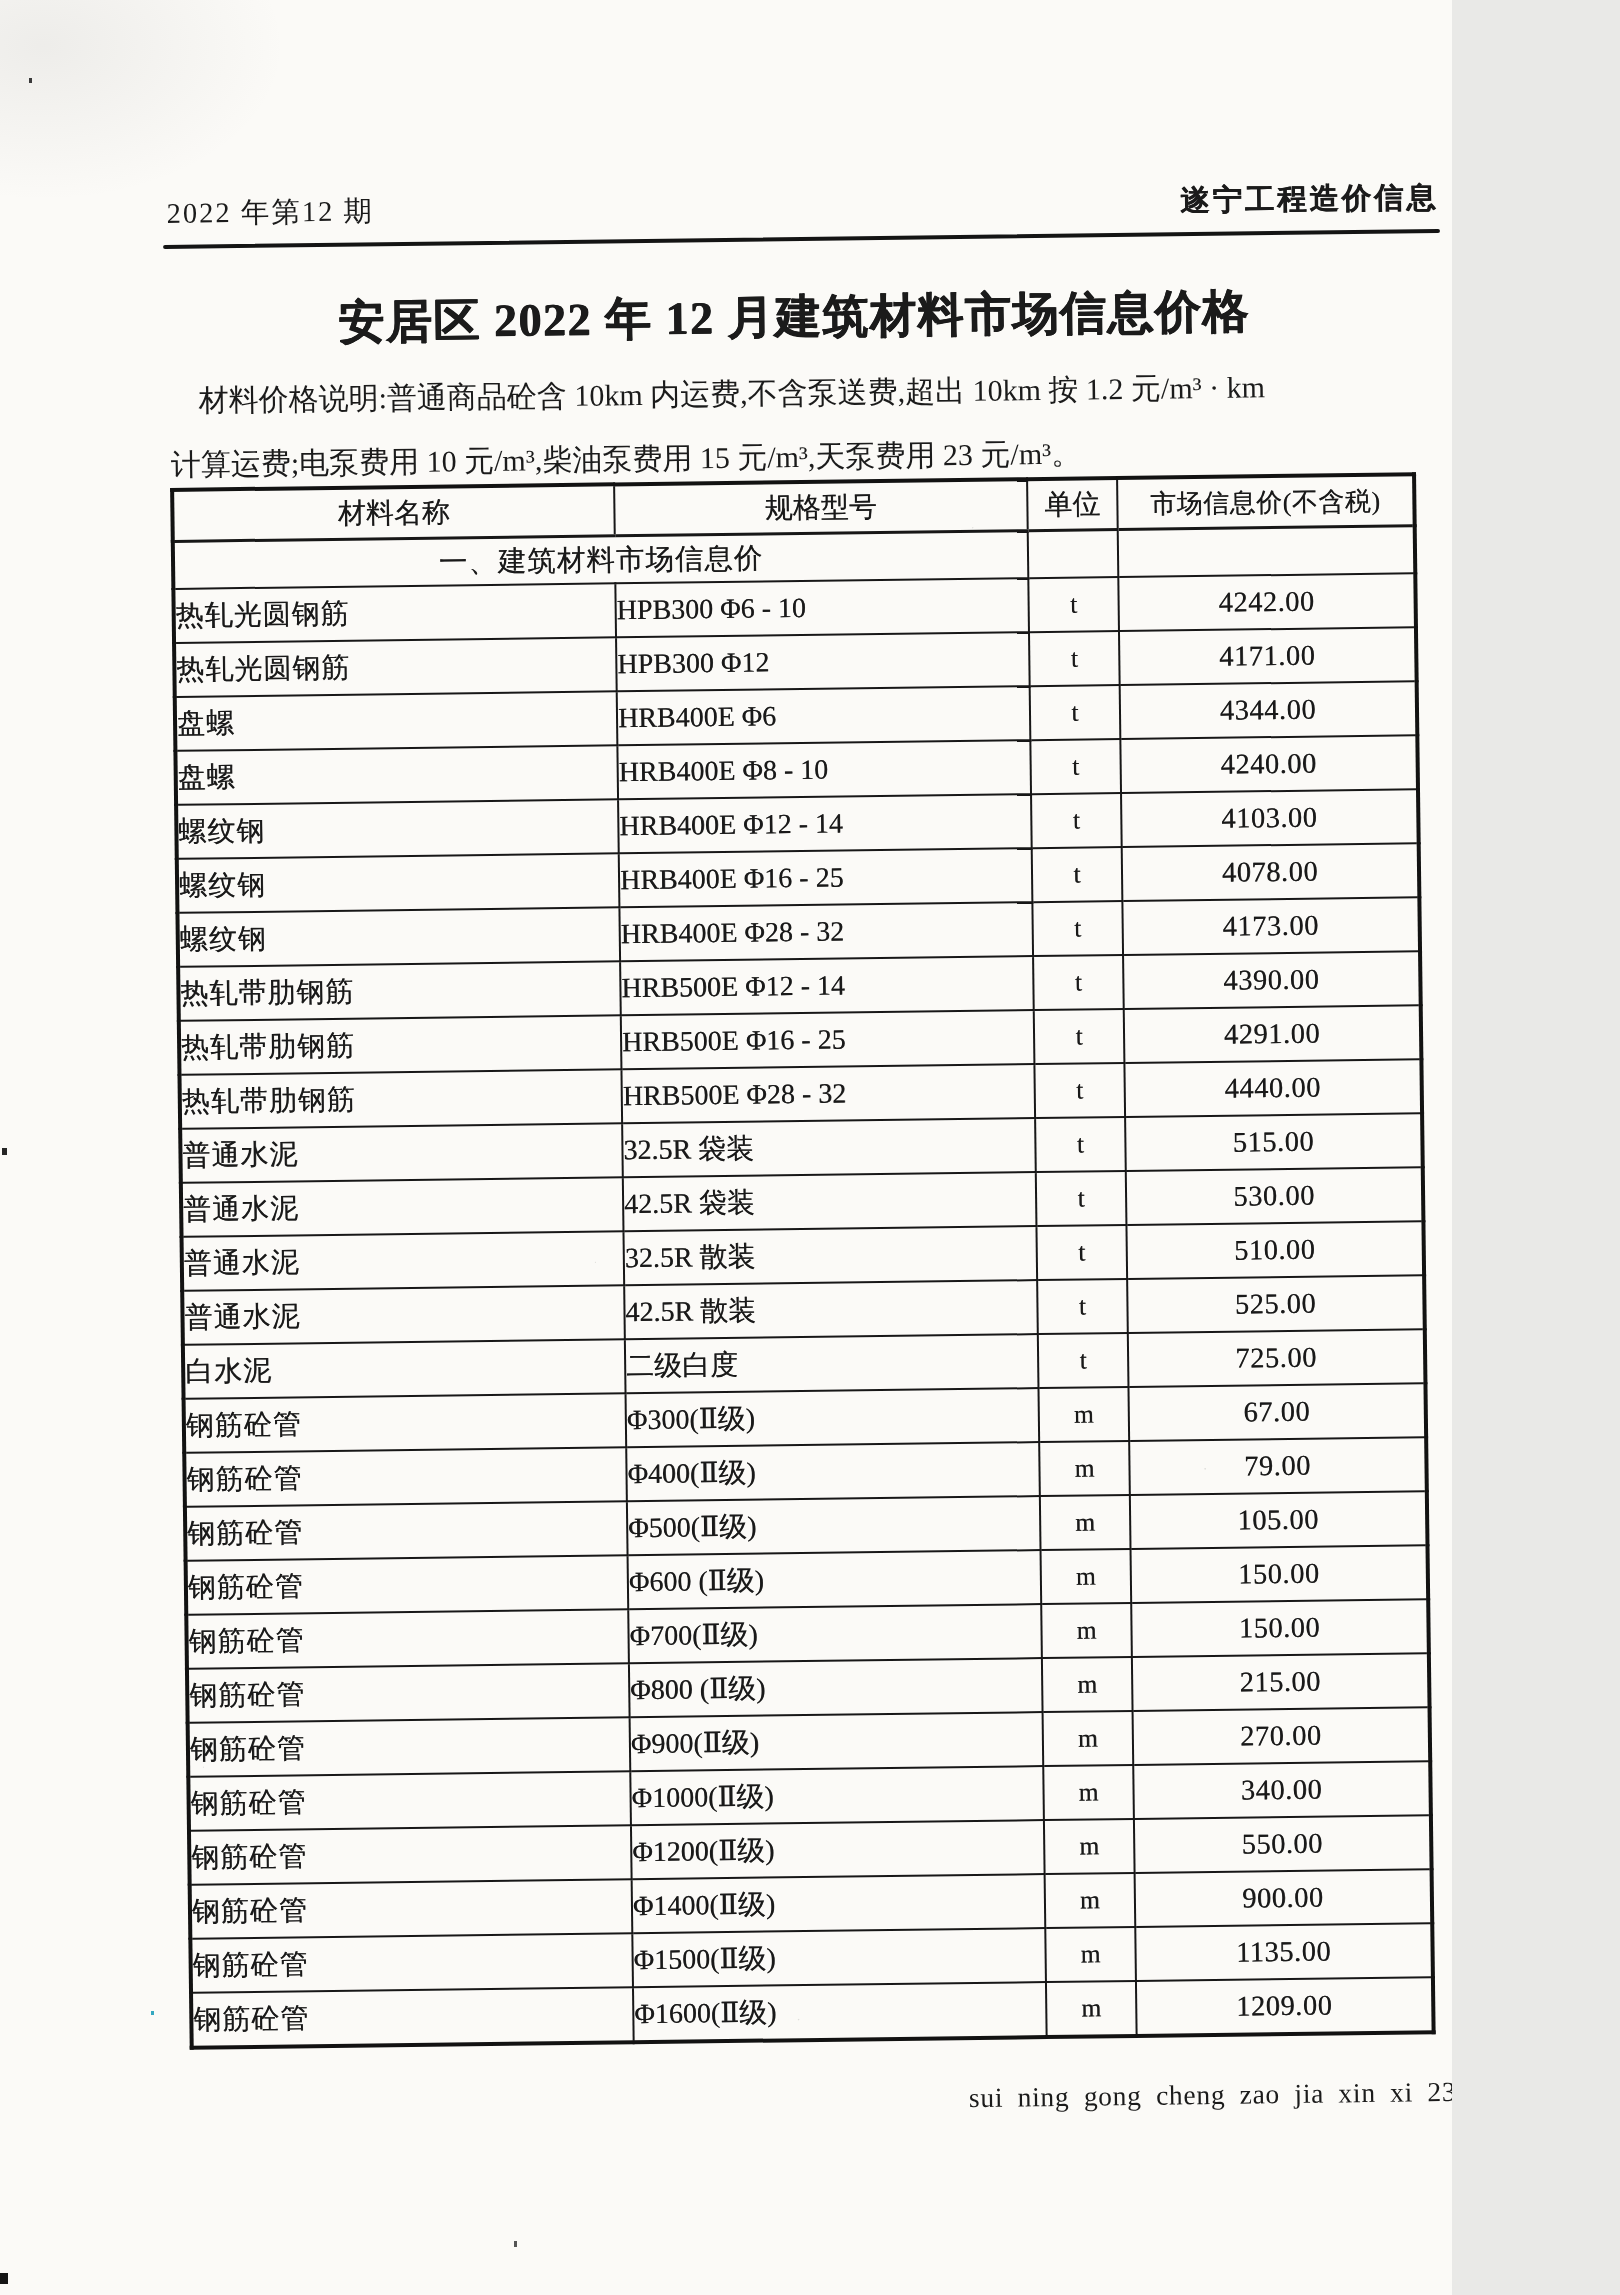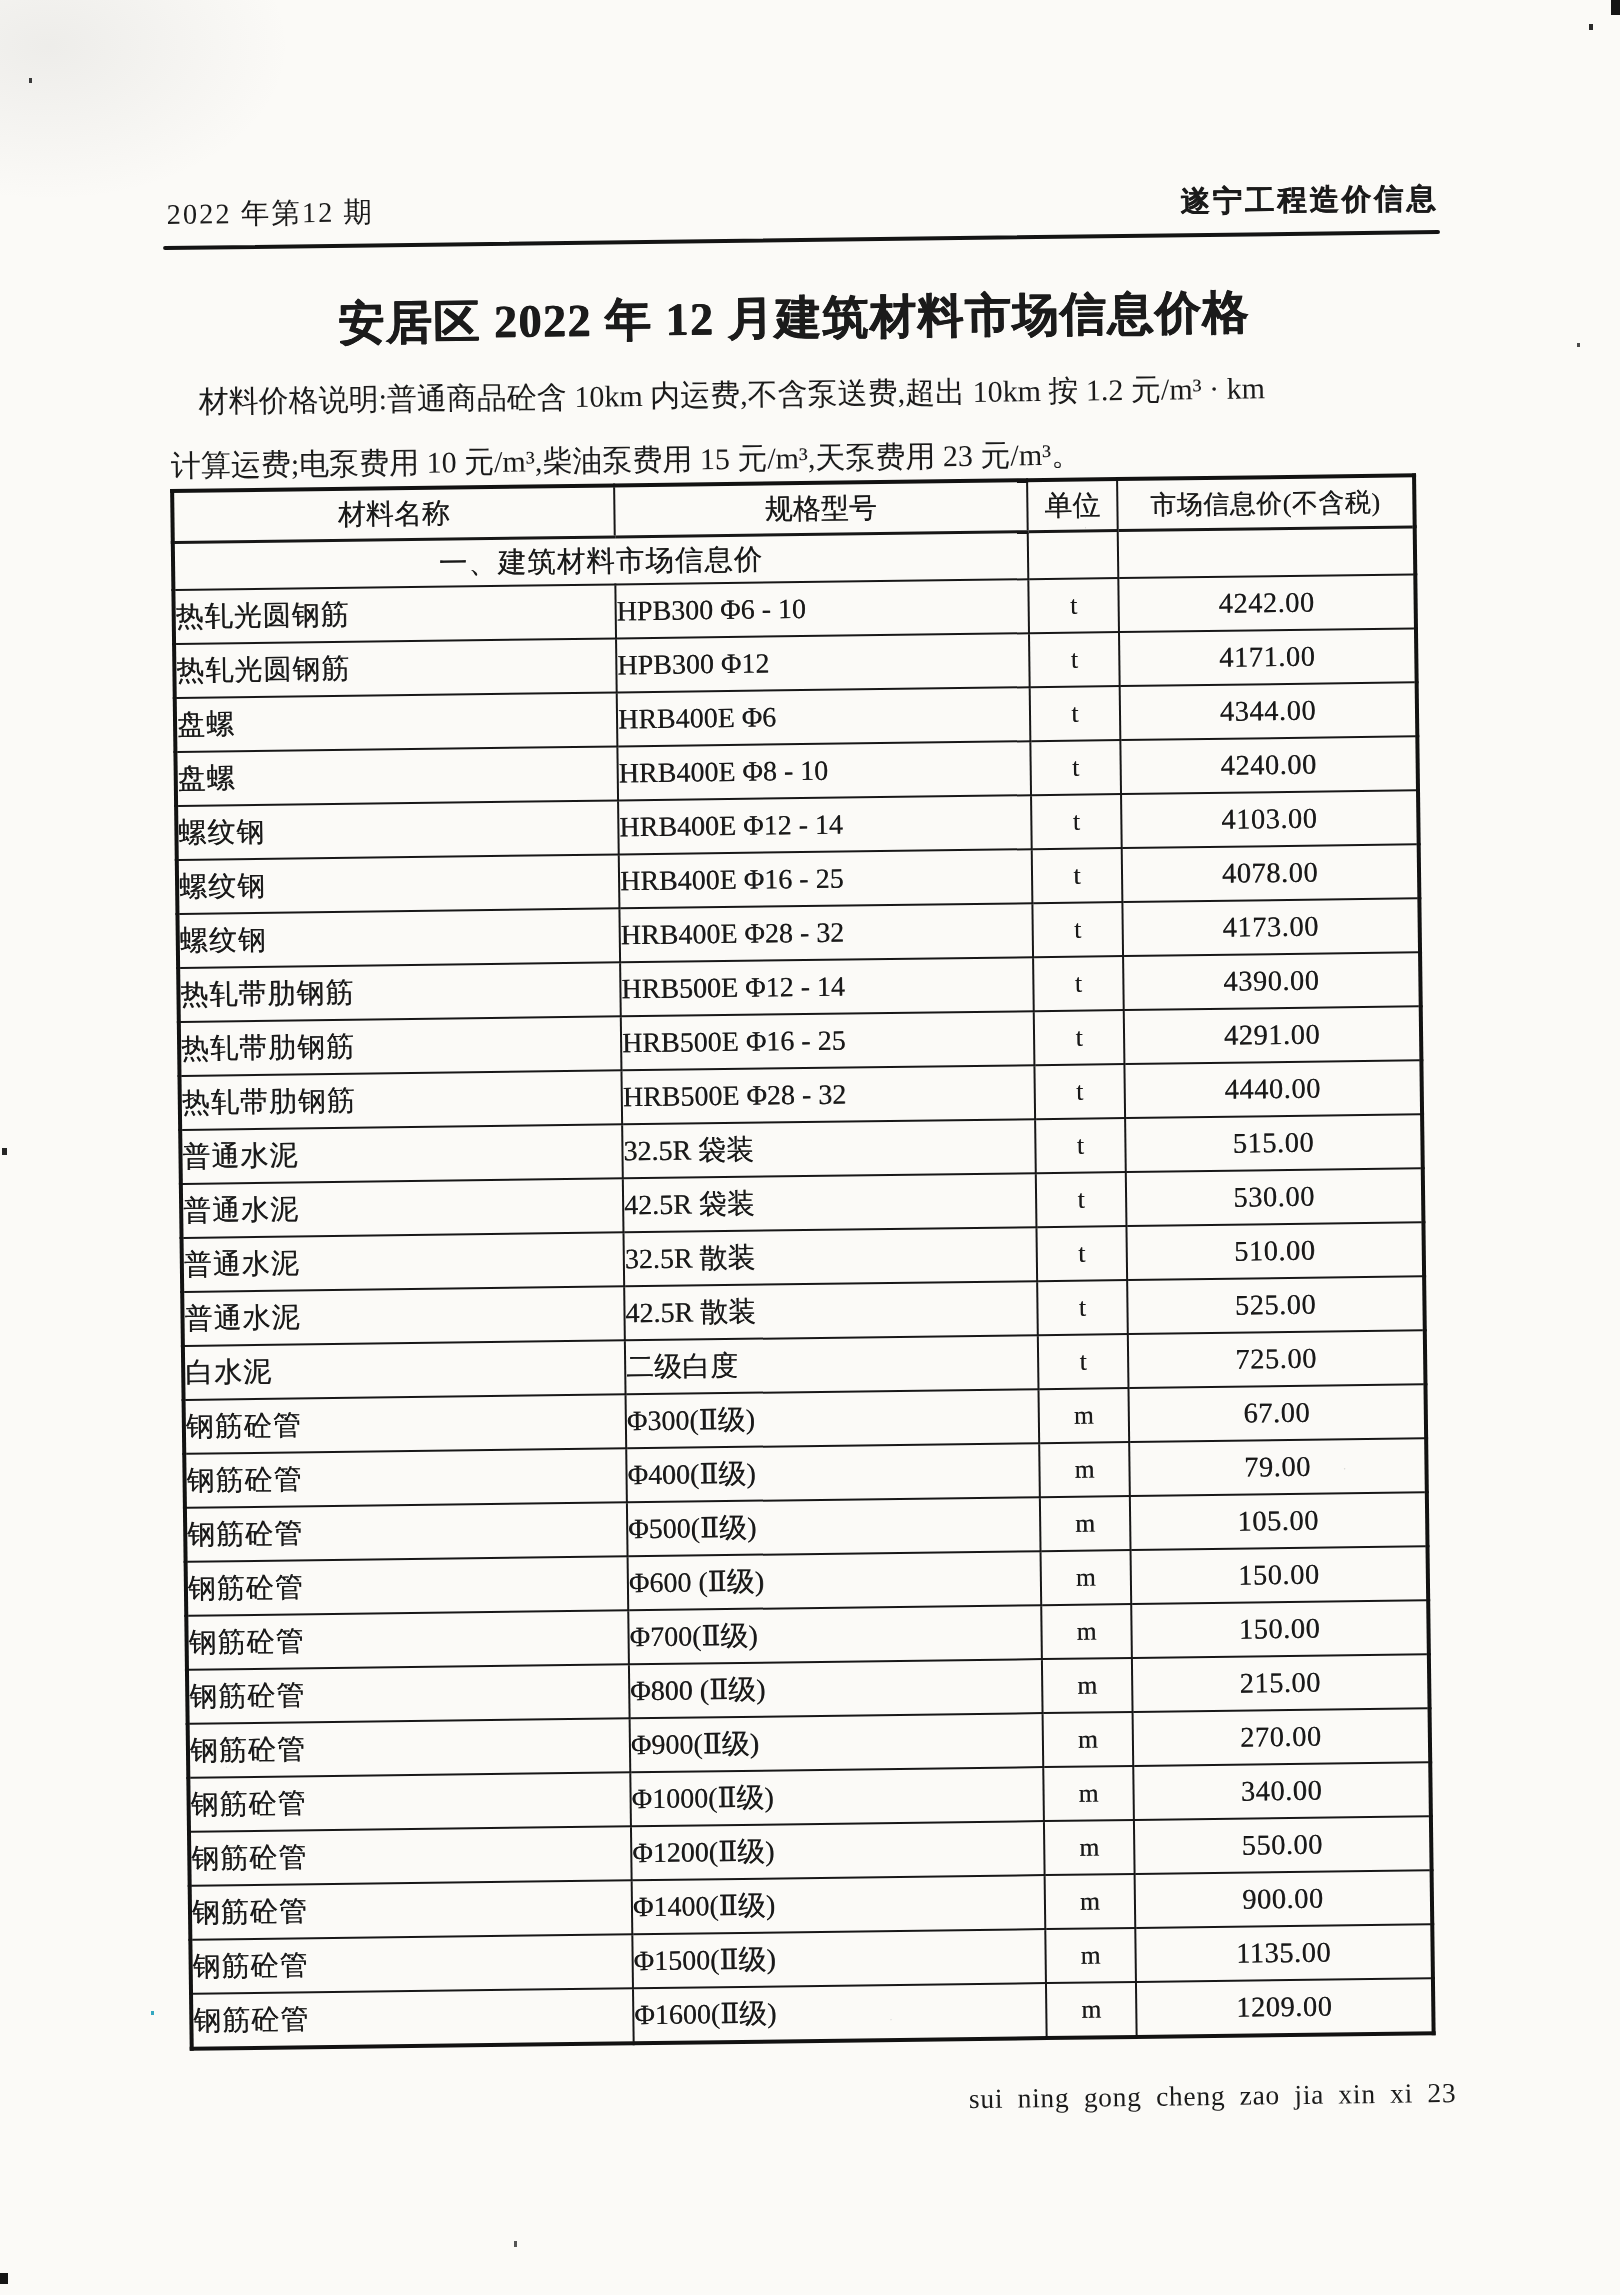--- a/index.html
+++ b/index.html
@@ -3,21 +3,21 @@
 <meta charset="utf-8">
 <style>
   html,body{margin:0;padding:0;}
   body{
     width:1620px;height:2295px;
     background:#e9e9e7;
     font-family:"Liberation Serif","DejaVu Serif",serif;
     color:#1b1b1b;
   }
   .page{
-    position:relative;width:1620px;height:2295px;overflow:hidden;
+    position:relative;width:1452px;height:2295px;overflow:hidden;
     background:
       radial-gradient(ellipse 344px 221px at 3% 2%, rgba(120,120,118,0.10), transparent 70%),
       radial-gradient(circle 2px at 22% 9%, rgba(0,0,0,.25), transparent 60%),
       radial-gradient(circle 1.5px at 67% 23%, rgba(0,0,0,.18), transparent 60%),
       radial-gradient(circle 1.5px at 41% 55%, rgba(0,0,0,.15), transparent 60%),
       radial-gradient(circle 2px at 83% 64%, rgba(0,0,0,.16), transparent 60%),
       radial-gradient(circle 1.5px at 14% 77%, rgba(0,0,0,.14), transparent 60%),
       radial-gradient(circle 2px at 55% 88%, rgba(0,0,0,.13), transparent 60%),
       #fbfaf7;
   }

